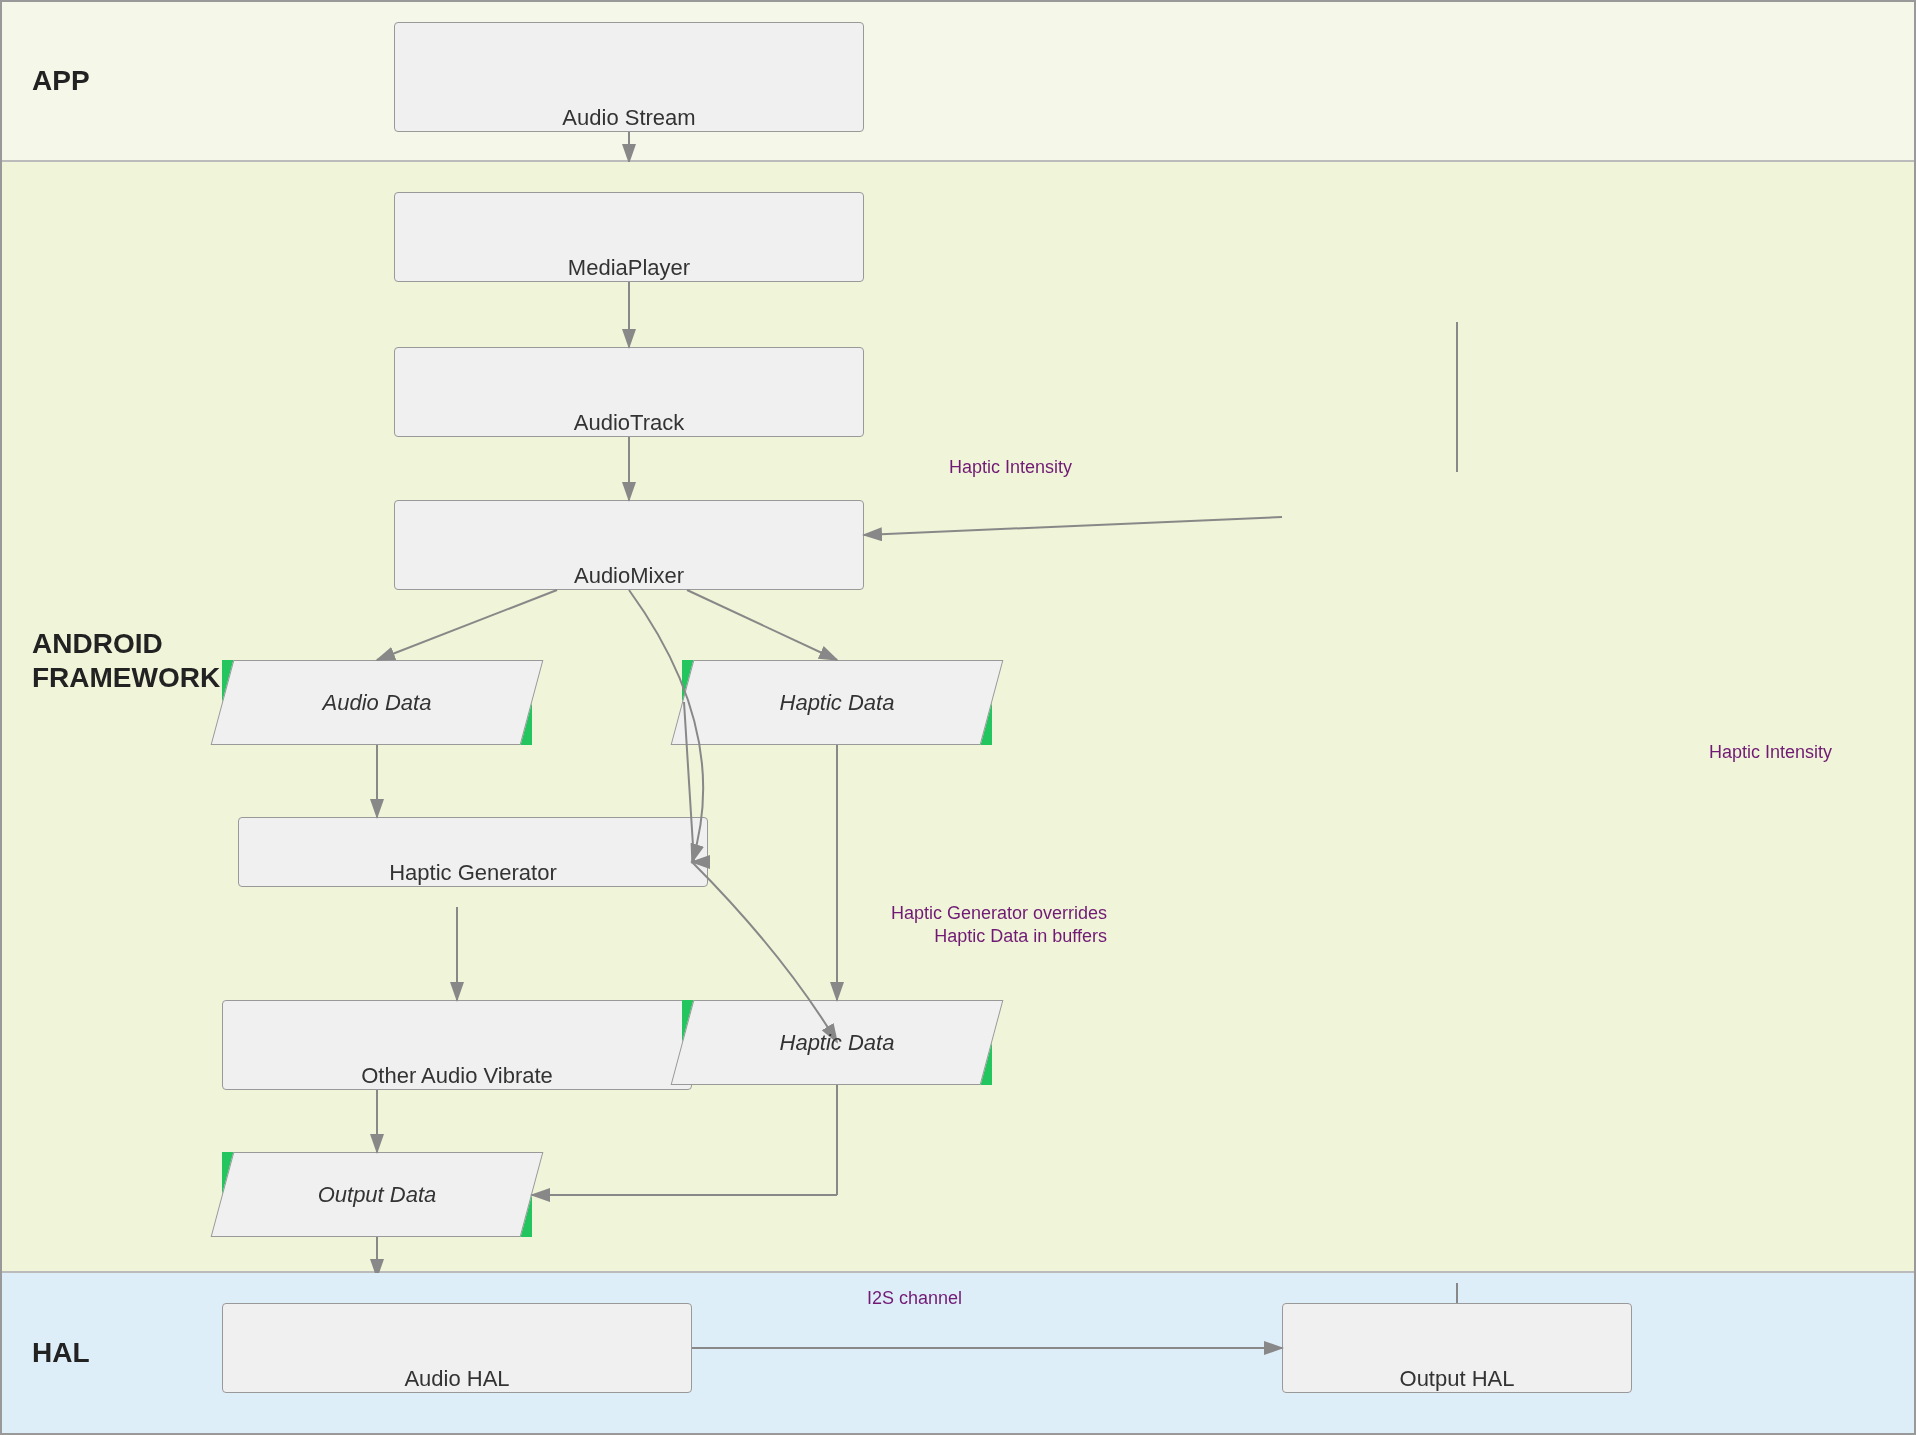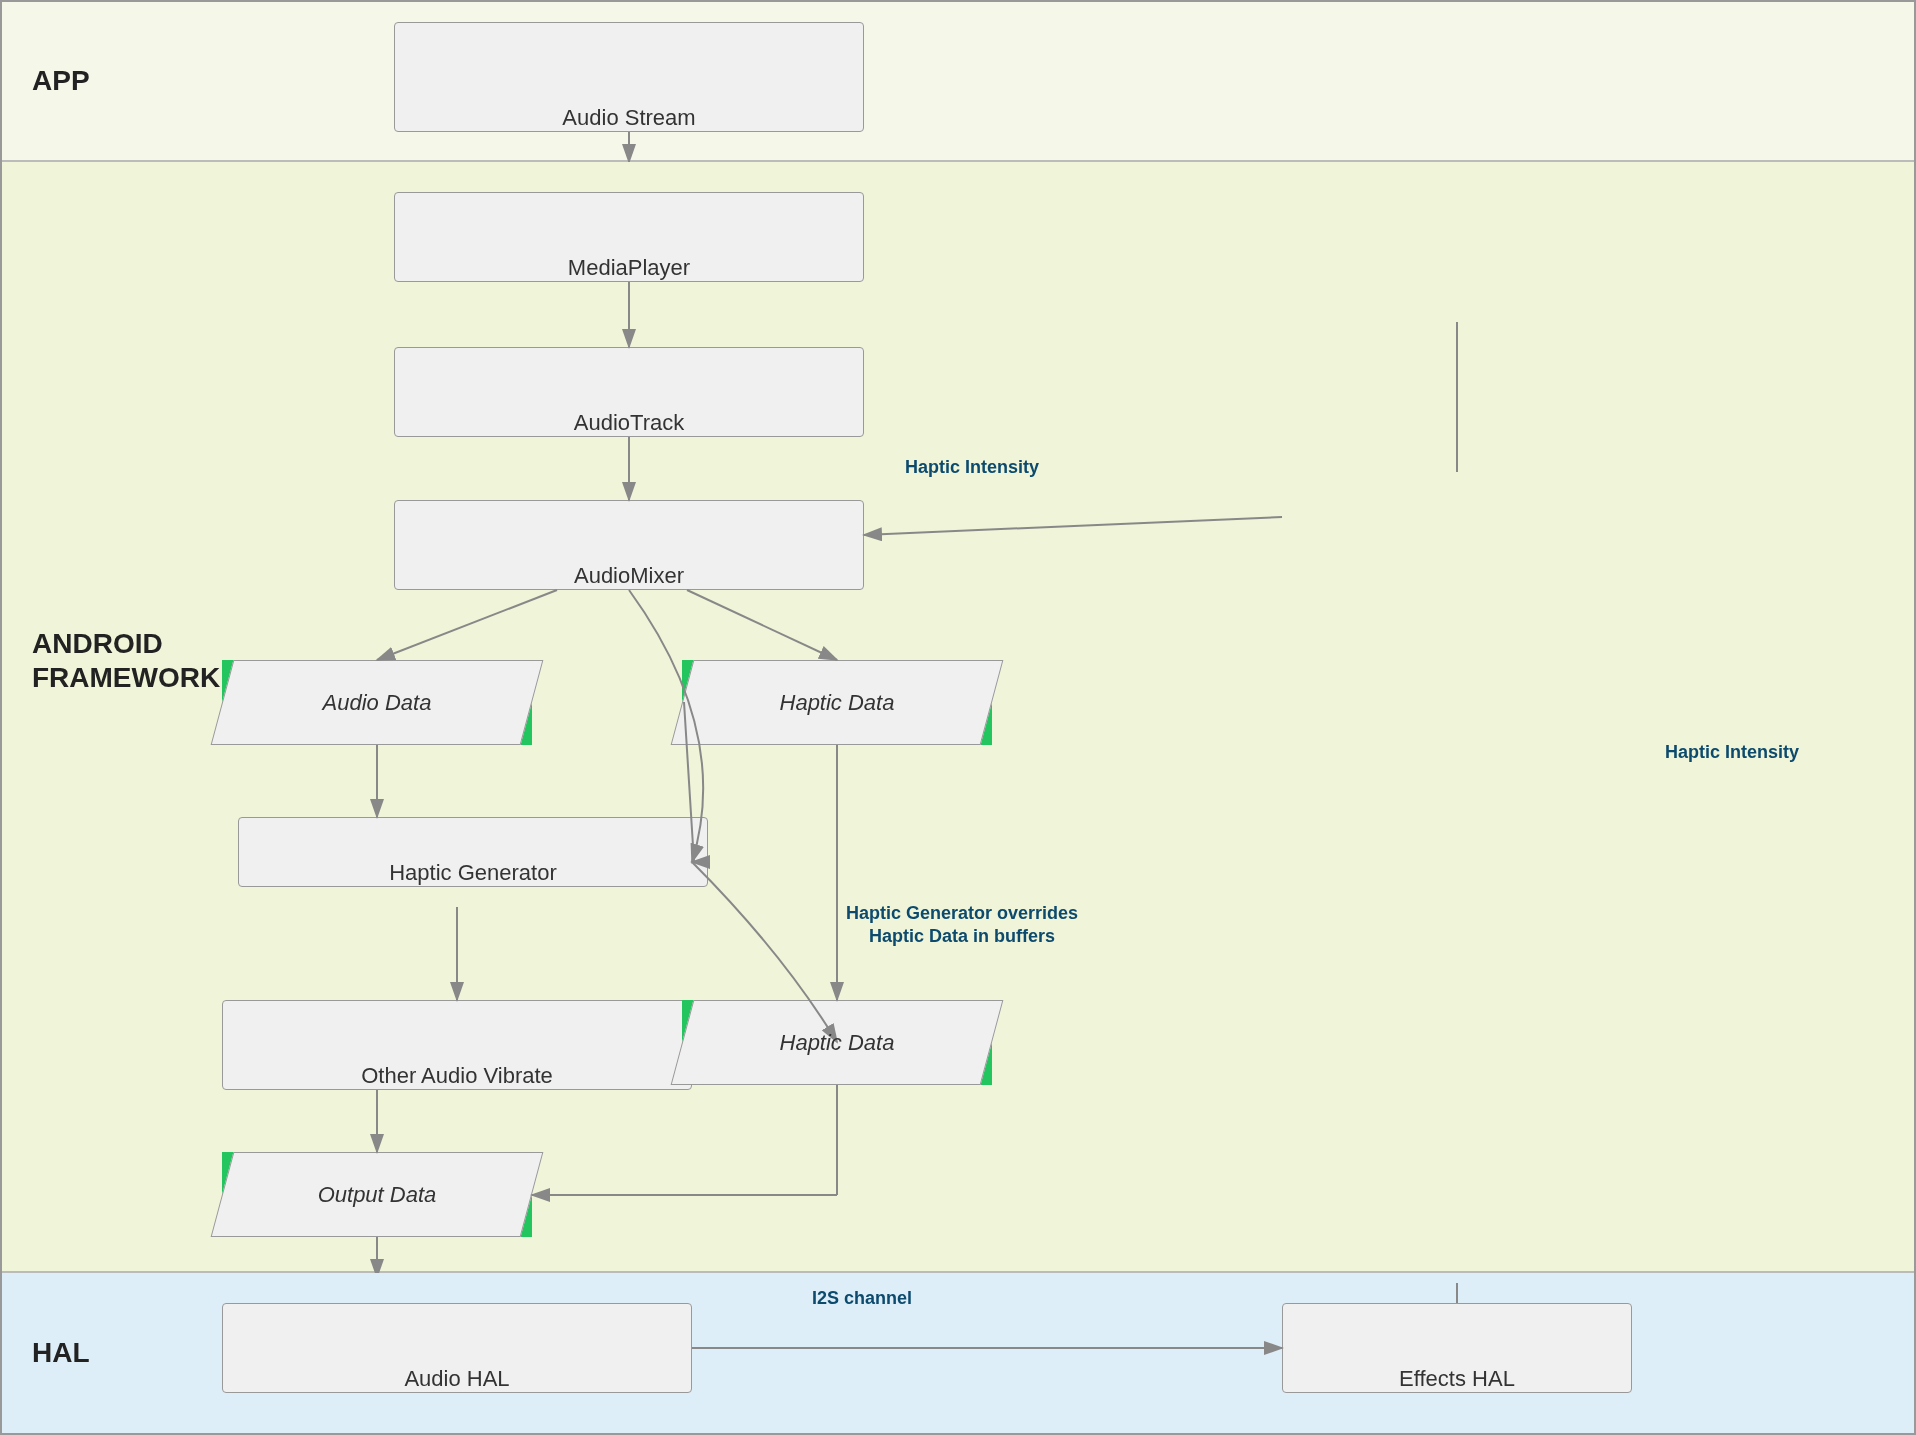--- a/index.html
+++ b/index.html
@@ -112,23 +112,22 @@
       left: 0;
       width: 100%;
       height: 100%;
       pointer-events: none;
       overflow: visible;
     }
 
     .arrow-label {
       position: absolute;
       font-size: 18px;
-      color: #0c4a6e;
-      text-align: center;
-      font-weight: bold;
+      color: #701a75;
+      text-align: right;
     }
   </style>
 </head>
 <body>
 
 <div class="diagram-container">
 
   <div class="section-app" style="height: 160px;">
     <span class="section-label">APP</span>
 
@@ -242,21 +241,21 @@
   </div>
 
   <div class="section-hal" style="height: 160px; position: relative;">
     <span class="section-label">HAL</span>
 
     <div class="box box-rect" style="left: 220px; top: 30px; width: 470px; height: 90px;">
       <span>Audio HAL</span>
     </div>
 
     <div class="box box-rect" style="left: 1280px; top: 30px; width: 350px; height: 90px;">
-      <span>Effects HAL</span>
+      <span>Output HAL</span>
     </div>
 
     <div class="arrow-label" style="left: 760px; top: 15px; width: 200px;">I2S channel</div>
 
     <svg class="svg-overlay">
       <defs>
         <marker id="arr-hal" markerWidth="10" markerHeight="7" refX="9" refY="3.5" orient="auto">
           <polygon points="0 0, 10 3.5, 0 7" fill="#888"></polygon>
         </marker>
       </defs>

